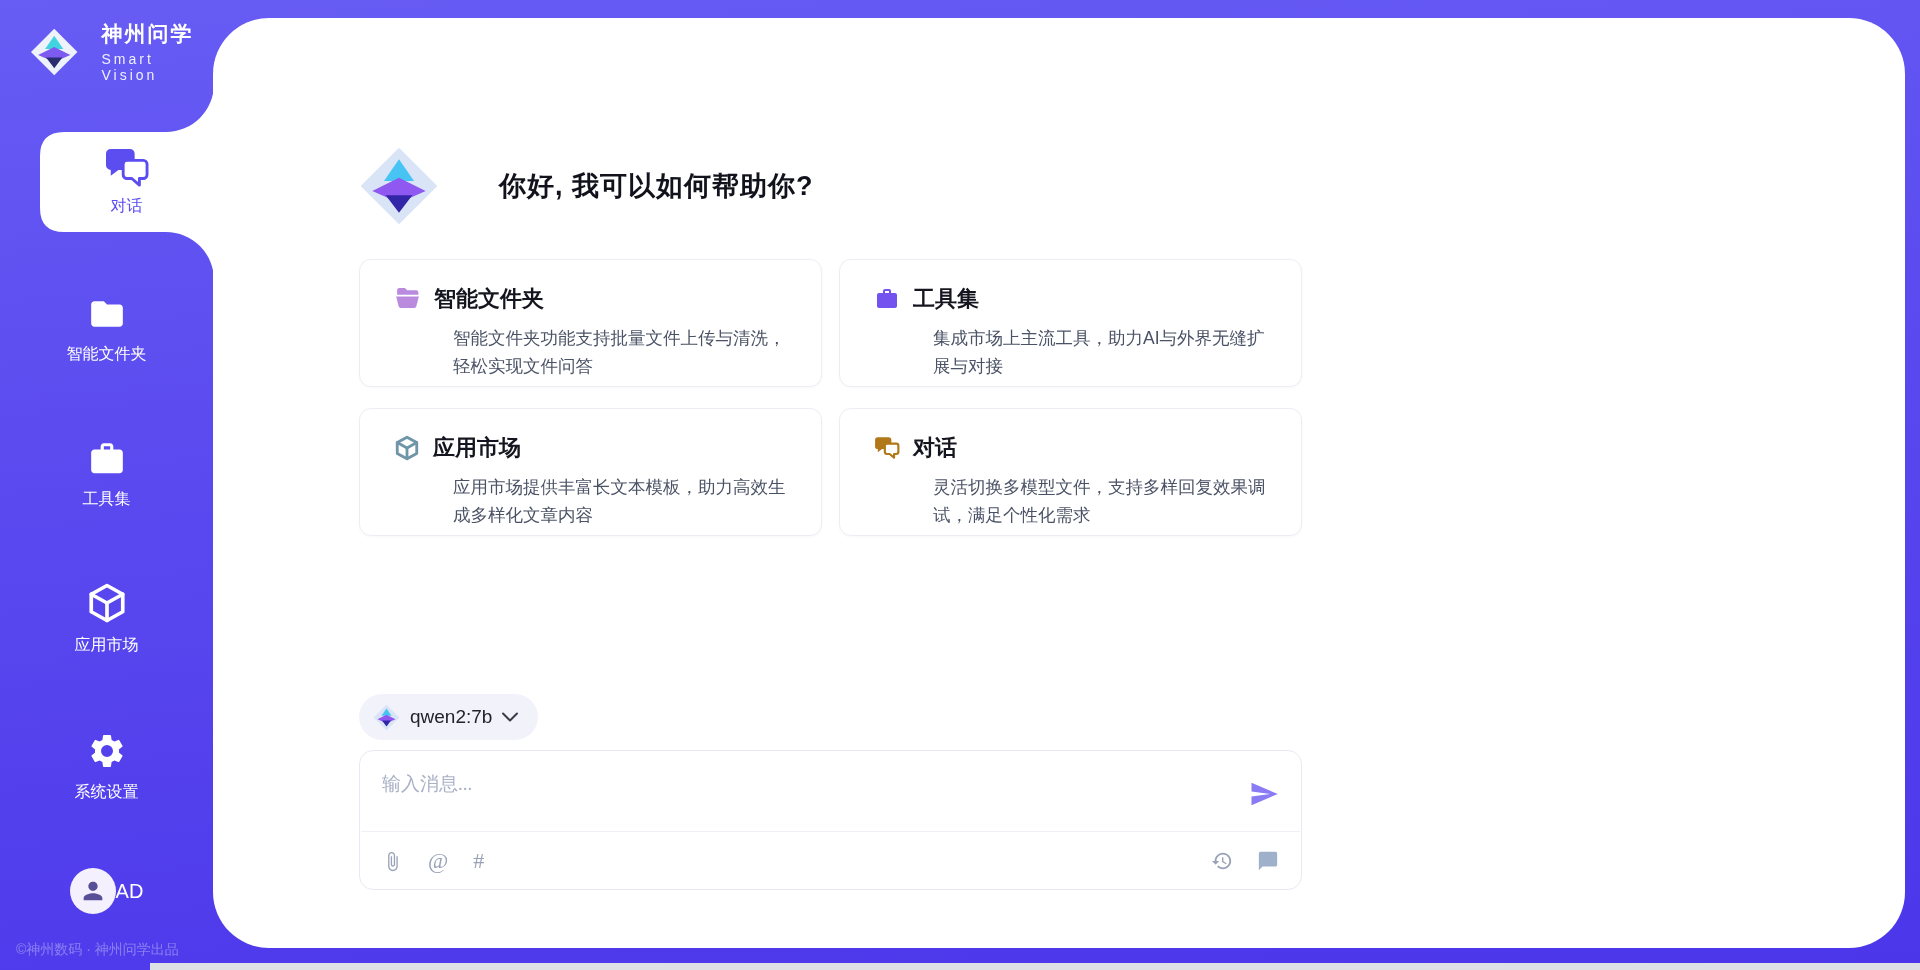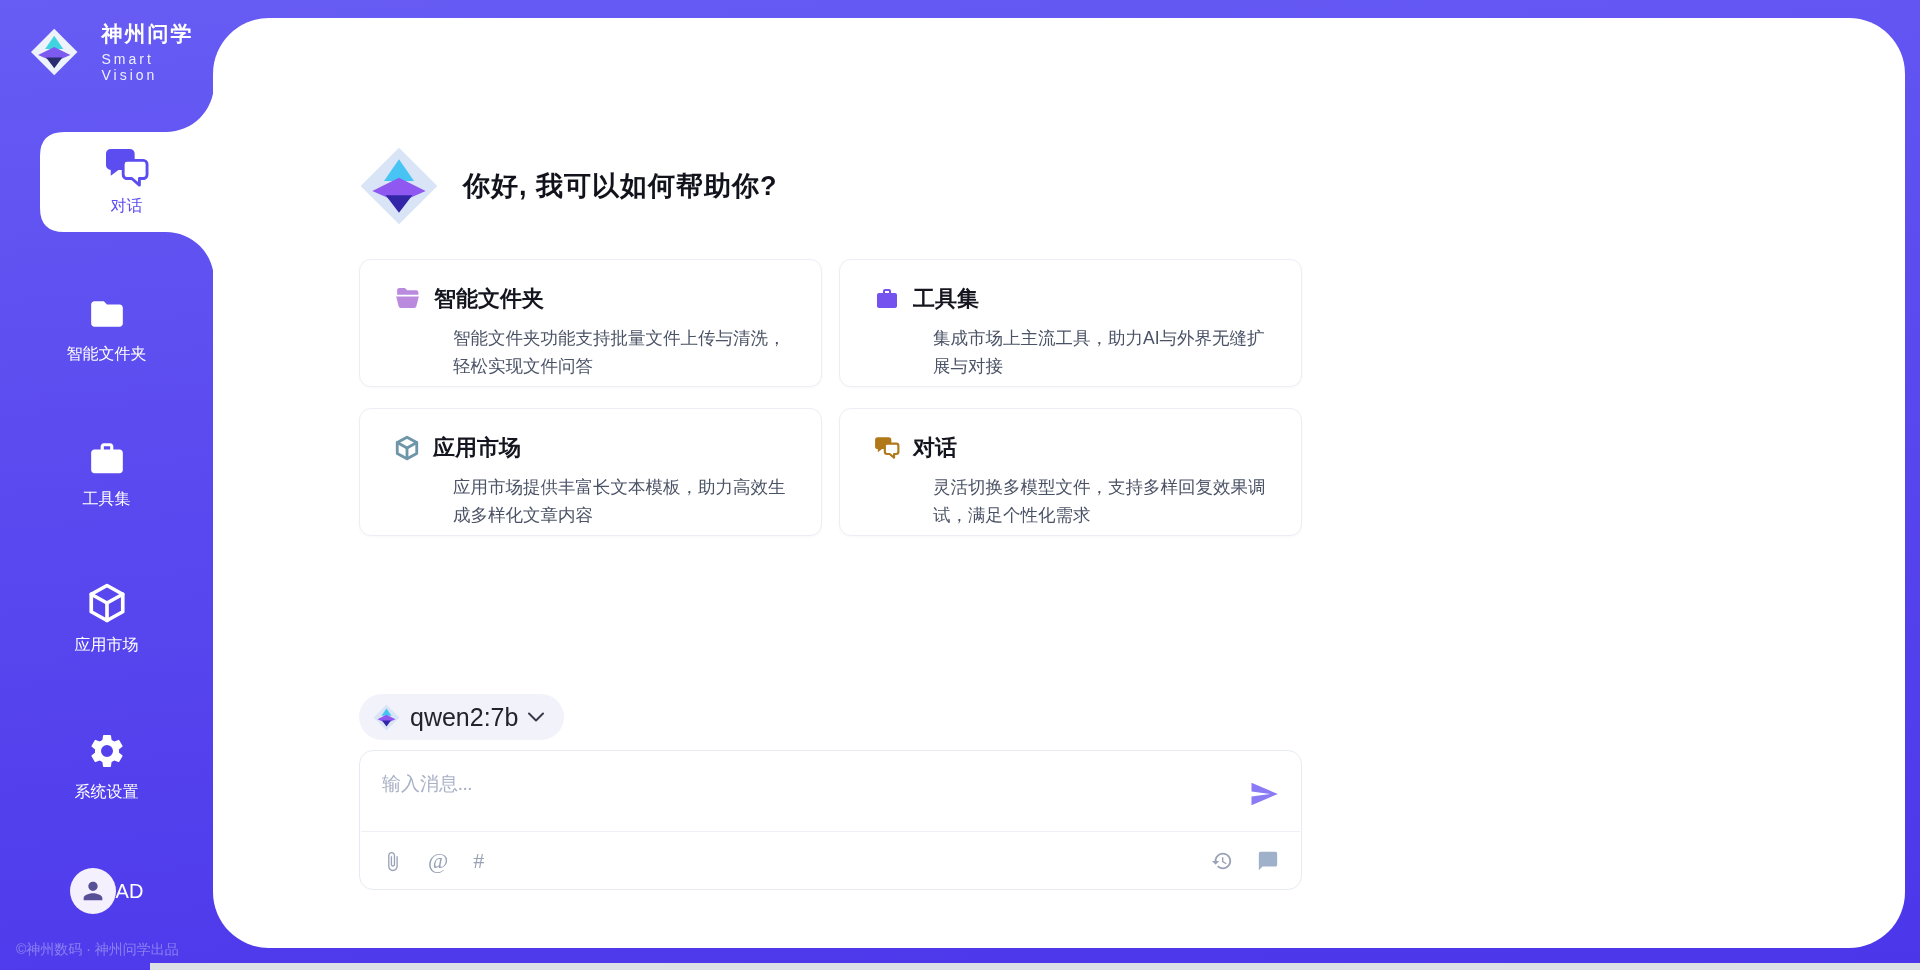--- a/index.html
+++ b/index.html
@@ -42,41 +42,41 @@
   .user-block { position:absolute; left:0; top:868px; width:213px; display:flex; align-items:center; justify-content:center; cursor:pointer; }
   .avatar { width:46px; height:46px; border-radius:50%; background:#f4f0fd; display:flex; align-items:center; justify-content:center; }
   .user-name { color:#fff; font-size:20px; }
 
   .sidebar-footer { position:absolute; left:16px; top:941px; color:rgba(255,255,255,0.34); font-size:14px; white-space:nowrap; }
 
   
   .content-col { position:absolute; left:359px; top:0; width:943px; }
 
   .greeting-row { margin-top:145px; display:flex; align-items:center; gap:24px; height:82px; }
-  .greeting-text { font-size:27px; font-weight:700; color:#12121c; letter-spacing:1px; }
+  .greeting-text { font-size:27px; font-weight:700; color:#12121c; letter-spacing:1px;margin-left:36px; }
 
   .cards-grid { margin-top:32px; display:grid; grid-template-columns:463px 463px; column-gap:17px; row-gap:21px; }
   .card {
     background:#fff; border:1px solid #eceef4; border-radius:12px;
     height:128px; padding:24px 28px 0 34px; cursor:pointer;
     box-shadow:0 1px 3px rgba(40,40,90,0.03);
   }
   .card-head { display:flex; align-items:center; gap:13px; }
   .card-title { font-size:22px; font-weight:700; color:#15151f; }
   .card-desc { margin-top:10px; margin-left:59px; font-size:17.5px; line-height:28px; color:#4a5265; }
   .icon-folder-open { color:#b98ade; }
   .icon-briefcase { color:#7452f0; }
   .icon-cube-teal { color:#6f95a8; }
   .icon-chat-amber { color:#b07818; }
 
   .model-pill {
     margin-top:158px; display:inline-flex; align-items:center; gap:10px;
     height:46px; padding:0 20px 0 14px; background:#f2f2fb; border-radius:23px; cursor:pointer;
   }
-  .model-name { font-size:25px; color:#23232e; font-weight:500; }
+  .model-name { font-size:19px; color:#23232e; font-weight:500; }
 
   .composer {
     position:relative; margin-top:10px; width:943px; height:140px;
     background:#fff; border:1px solid #e7eaf2; border-radius:14px;font-family:Liberation Serif, serif;
   }
   .composer textarea {
     position:absolute; left:0; top:0; width:100%; height:78px;
     border:none; outline:none; resize:none; background:transparent;
     padding:20px 70px 0 22px; font-family:inherit; font-size:19px; color:#33394a;
   }

